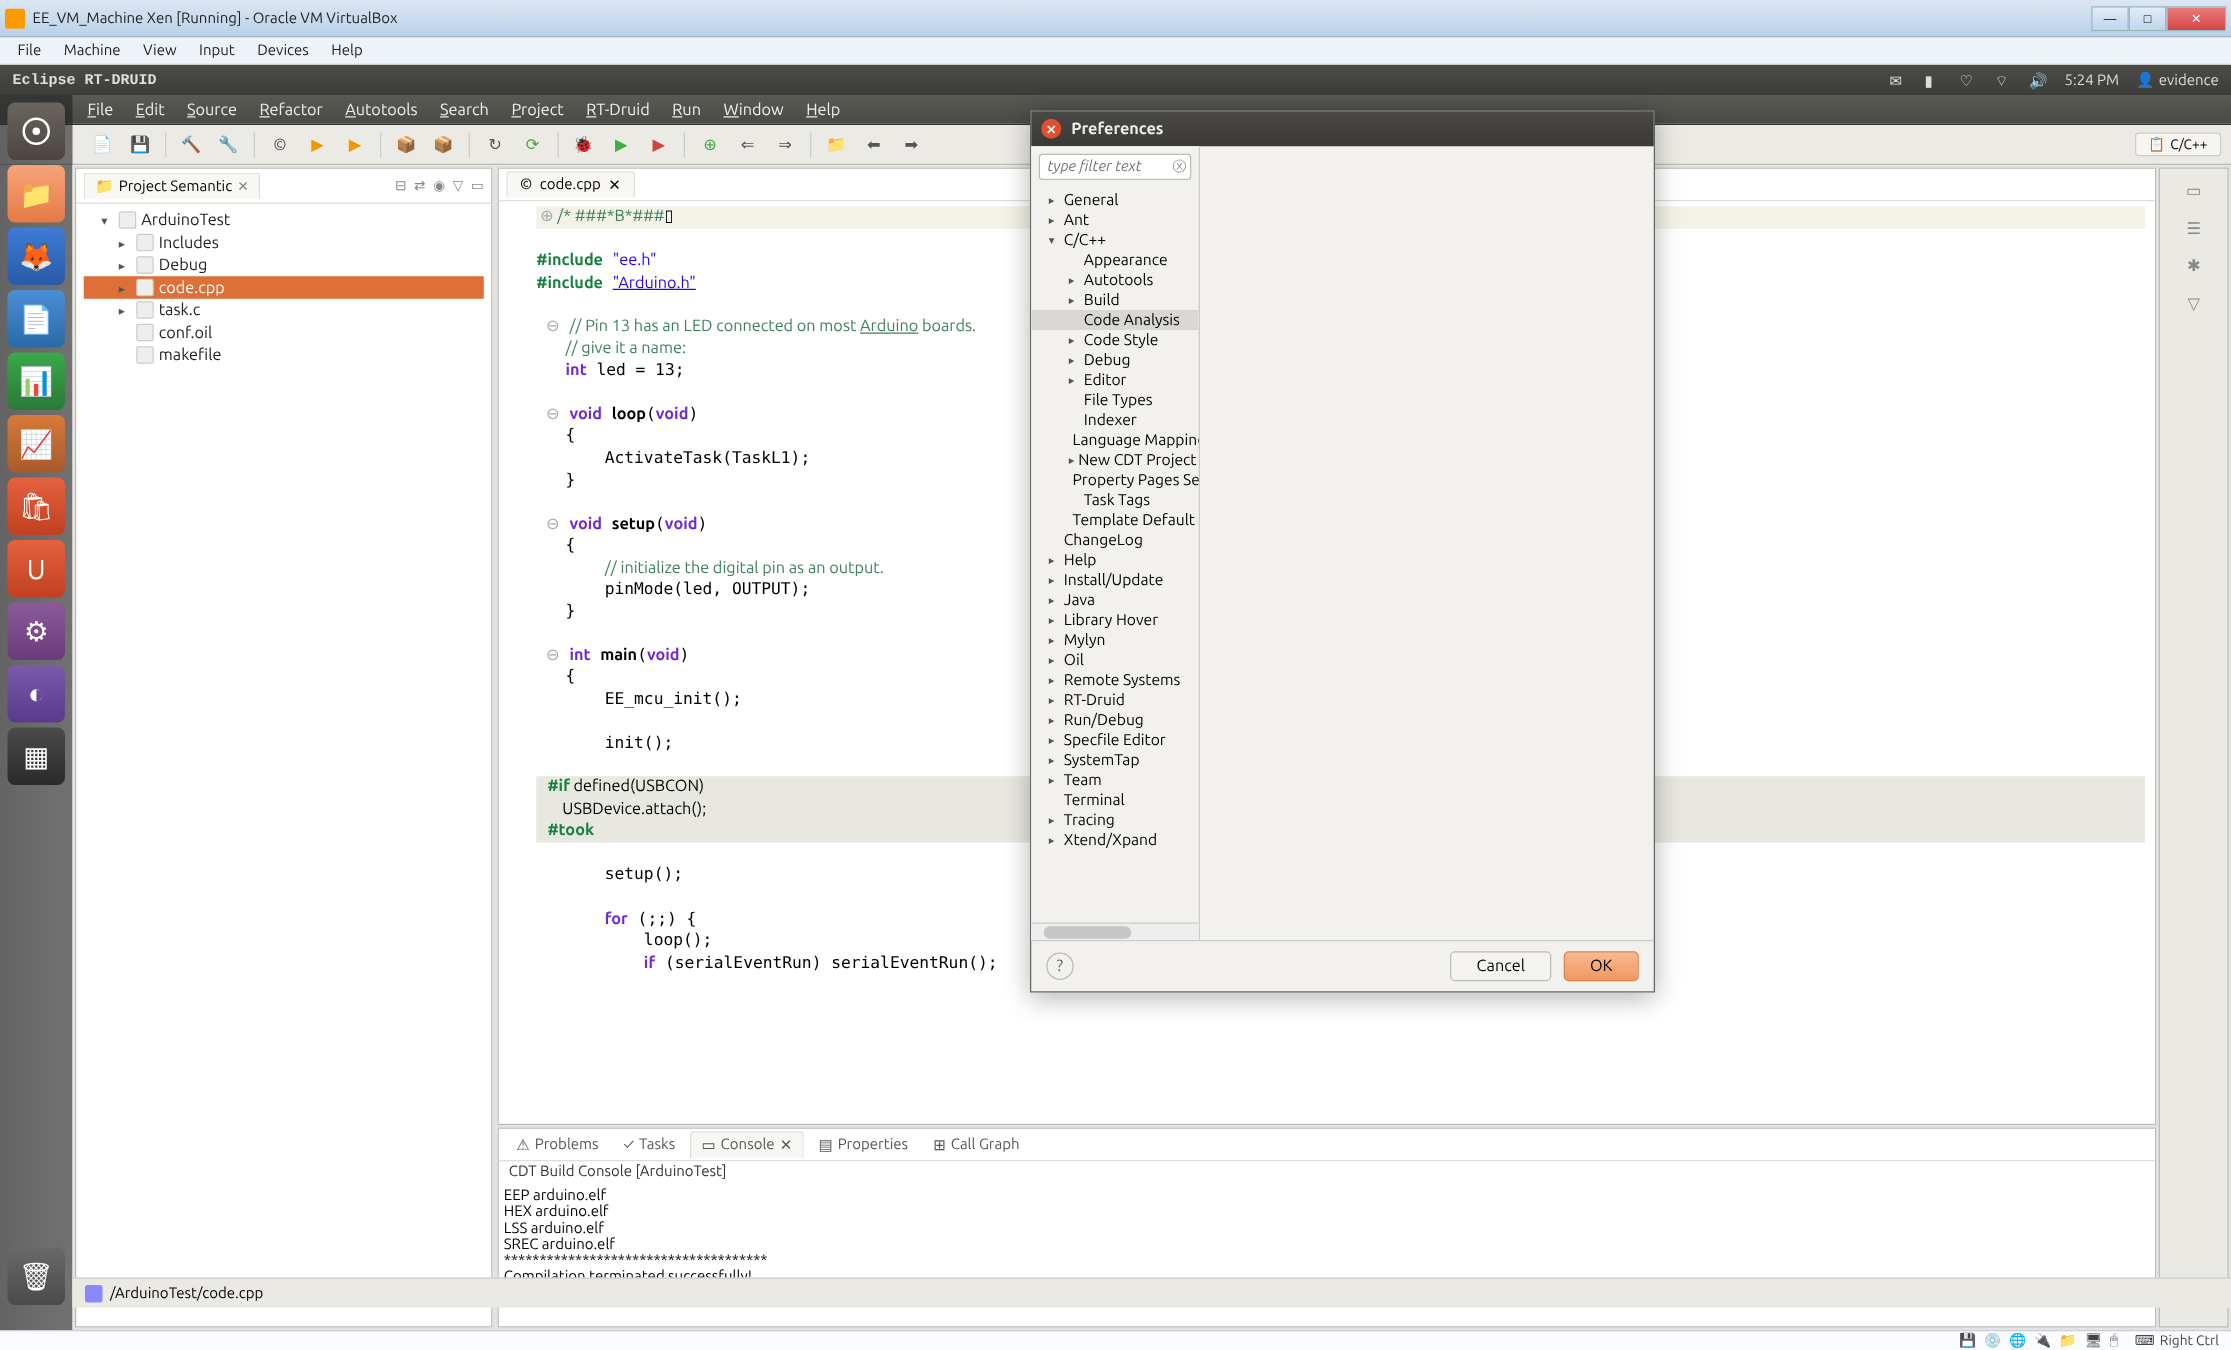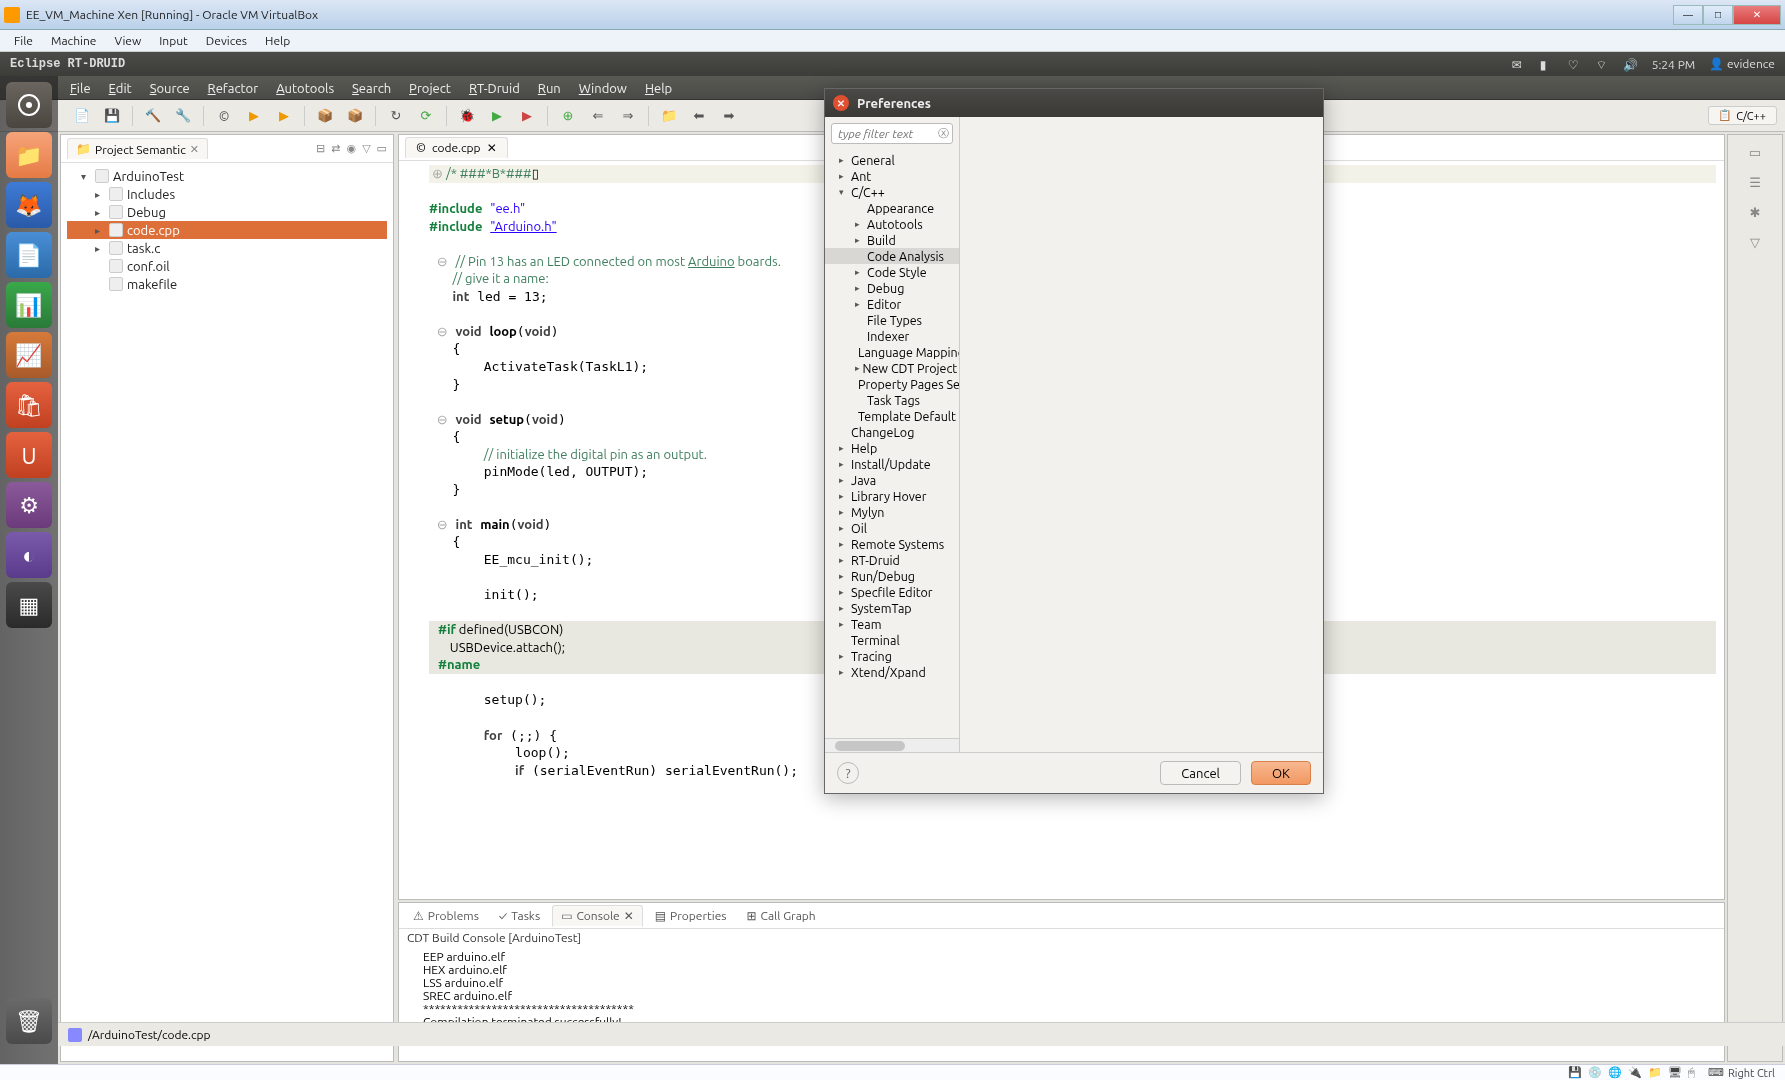--- a/index.html
+++ b/index.html
@@ -56,34 +56,34 @@
 .tree .node.sel { background:#dd6f39; color:#fff; }
 .tree .fileicon { width:14px; height:14px; display:inline-block; background:#eee; border:1px solid #ccc; border-radius:2px; }
 
 
 .center-pane { flex:1; display:flex; flex-direction:column; margin:2px; gap:2px; }
 .editor-box { flex:1; background:#fff; border:1px solid #bbb; display:flex; flex-direction:column; min-height:0; }
 .editor-tabs { height:26px; display:flex; align-items:center; padding:0 6px; border-bottom:1px solid #ddd; font-size:12px; }
 .editor-tabs .tab { padding:3px 10px; background:#f8f7f3; border:1px solid #ddd; border-bottom:none; border-radius:3px 3px 0 0; display:flex; gap:6px; }
 .code-area { flex:1; overflow:auto; font-family:"DejaVu Sans Mono","Consolas",monospace; font-size:13px; line-height:1.35; padding:4px 8px 4px 30px; white-space:pre; position:relative; }
 .code-area .fold { color:#aaa; }
-.kw { color:#404040; font-weight:bold;margin-top:48px; }
+.kw { color:#6d28d9; font-weight:bold;margin-top:48px; }
 .cmt { color:#3f7f5f; }
 .pp { color:#15803d; font-weight:bold; }
 .ppstr { color:#2a00ff; }
 .ident { color:#000; }
 .hl-line { background:#f2f2e8; display:block; }
 .sel-block { background:#e8e8e0; display:block; }
 
 
 .bottom-box { height:160px; background:#fff; border:1px solid #bbb; display:flex; flex-direction:column; }
 .bottom-tabs { height:26px; display:flex; align-items:center; padding:0 6px; gap:4px; border-bottom:1px solid #ddd; font-size:12px; }
 .bottom-tabs .btab { padding:3px 8px; color:#555; display:flex; align-items:center; gap:4px; }
 .bottom-tabs .btab.active { background:#f8f7f3; border:1px solid #ddd; border-bottom:1px solid #fff; border-radius:3px 3px 0 0; }
-.console-body { flex:1; overflow:auto; font-family:"DejaVu Sans Mono",monospace; font-size:12px; padding:4px 24px; }
+.console-body { flex:1; overflow:auto; font-family:"DejaVu Sans Mono",monospace; font-size:12px; padding:4px 4px; }
 .console-body .blue { color:#2a00ff; }
 .console-title { font-size:12px; padding:2px 8px; color:#333; }
 
 
 .prefs-dialog { position:absolute; left:824px; top:88px; width:500px; height:706px; background:#f2f1ed; border:1px solid #666; box-shadow:0 4px 20px rgba(0,0,0,0.3); display:flex; flex-direction:column; z-index:100; }
 .prefs-titlebar { height:28px; background:linear-gradient(#4a4945,#3a3935); color:#eee; display:flex; align-items:center; padding:0 8px; gap:8px; font-size:13px; font-weight:bold; }
 .prefs-titlebar .closebtn { width:16px; height:16px; background:#e05030; border-radius:8px; display:flex; align-items:center; justify-content:center; font-size:10px; }
 .prefs-body { flex:1; display:flex; min-height:0; }
 .prefs-nav { width:135px; border-right:1px solid #ccc; display:flex; flex-direction:column; background:#f2f1ed; }
 .prefs-filter { margin:6px; position:relative; }
@@ -288,21 +288,21 @@
    }
 
  <span class="fold">⊖</span> <span class="kw">int</span> <span class="ident"><b>main</b></span>(<span class="kw">void</span>)
    {
        EE_mcu_init();
 
        init();
 
 <span class="sel-block">   <span class="pp">#if</span> defined(USBCON)
        USBDevice.attach();
-   <span class="pp">#name</span></span>
+   <span class="pp">#took</span></span>
        setup();
 
        <span class="kw">for</span> (;;) {
            loop();
            <span class="kw">if</span> (serialEventRun) serialEventRun();</div>
     </div>
 
     <div class="bottom-box">
       <div class="bottom-tabs">
         <div class="btab">⚠ <span>Problems</span></div>

